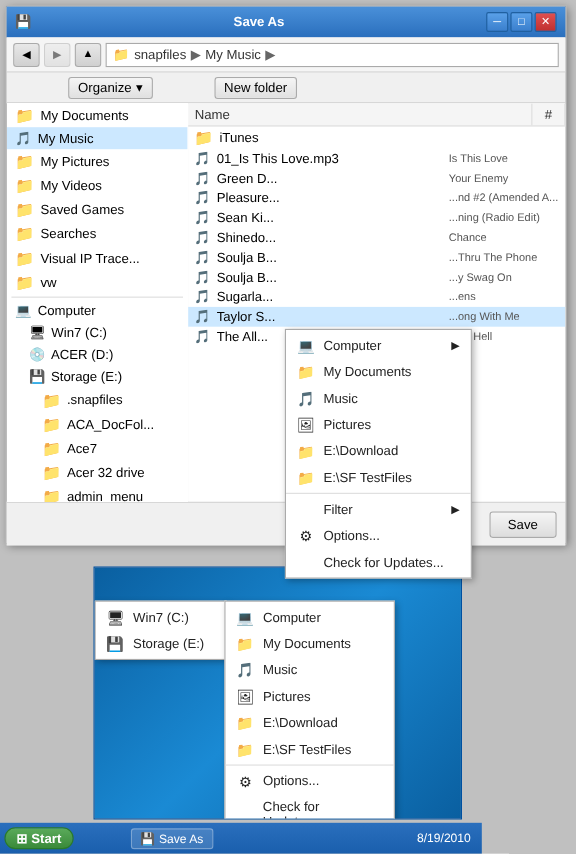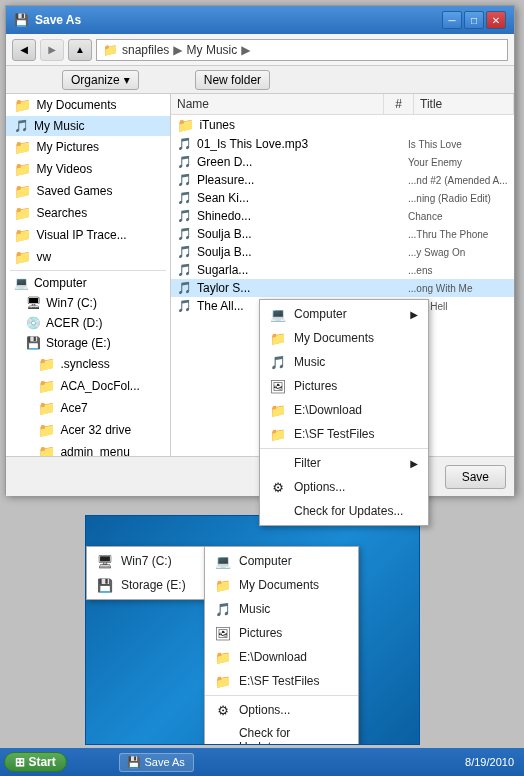--- a/index.html
+++ b/index.html
@@ -30,20 +30,21 @@
       padding: 4px 8px;
       display: flex;
       align-items: center;
       gap: 6px;
       height: 28px;
     }
     .title-bar-text {
       flex: 1;
       font-size: 12px;
       font-weight: bold;
+      text-align: center;
     }
     .title-bar-buttons {
       display: flex;
       gap: 2px;
     }
     .tb-btn {
       width: 20px;
       height: 18px;
       background: linear-gradient(to bottom, #5aa0e8, #3a7fcd);
       border: 1px solid #2060a0;
@@ -273,21 +274,21 @@
       font-style: italic;
       white-space: nowrap;
       pointer-events: none;
     }
 
     
     .taskbar {
       position: absolute;
       bottom: 0;
       left: 0;
-      width: 524px;
+      width: 438px;
       height: 28px;
       background: linear-gradient(to bottom, #2a6fbd, #1a5fad);
       display: flex;
       align-items: center;
       padding: 0 4px;
       gap: 4px;
     }
     .taskbar-clock {
       margin-left: auto;
       color: white;
@@ -405,21 +406,21 @@
       <div class="sidebar-item" style="padding-left:20px;">
         <span>💿</span>
         <span>ACER (D:)</span>
       </div>
       <div class="sidebar-item" style="padding-left:20px;">
         <span>💾</span>
         <span>Storage (E:)</span>
       </div>
       <div class="sidebar-item" style="padding-left:32px;">
         <span class="folder-icon">📁</span>
-        <span>.syncless</span>
+        <span>.snapfiles</span>
       </div>
       <div class="sidebar-item" style="padding-left:32px;">
         <span class="folder-icon">📁</span>
         <span>ACA_DocFol...</span>
       </div>
       <div class="sidebar-item" style="padding-left:32px;">
         <span class="folder-icon">📁</span>
         <span>Ace7</span>
       </div>
       <div class="sidebar-item" style="padding-left:32px;">
@@ -430,21 +431,20 @@
         <span class="folder-icon">📁</span>
         <span>admin_menu</span>
       </div>
 
     </div>
 
     <div class="file-list">
       <div class="file-list-header">
         <div class="col-header name">Name</div>
         <div class="col-header hash">#</div>
-        <div class="col-header title">Title</div>
       </div>
 
       <div class="file-row">
         <div class="file-name">
             <span class="file-icon-folder">📁</span>
             <span>iTunes</span>
           </div>
         <div class="file-title"></div>
       </div>
       <div class="file-row">

